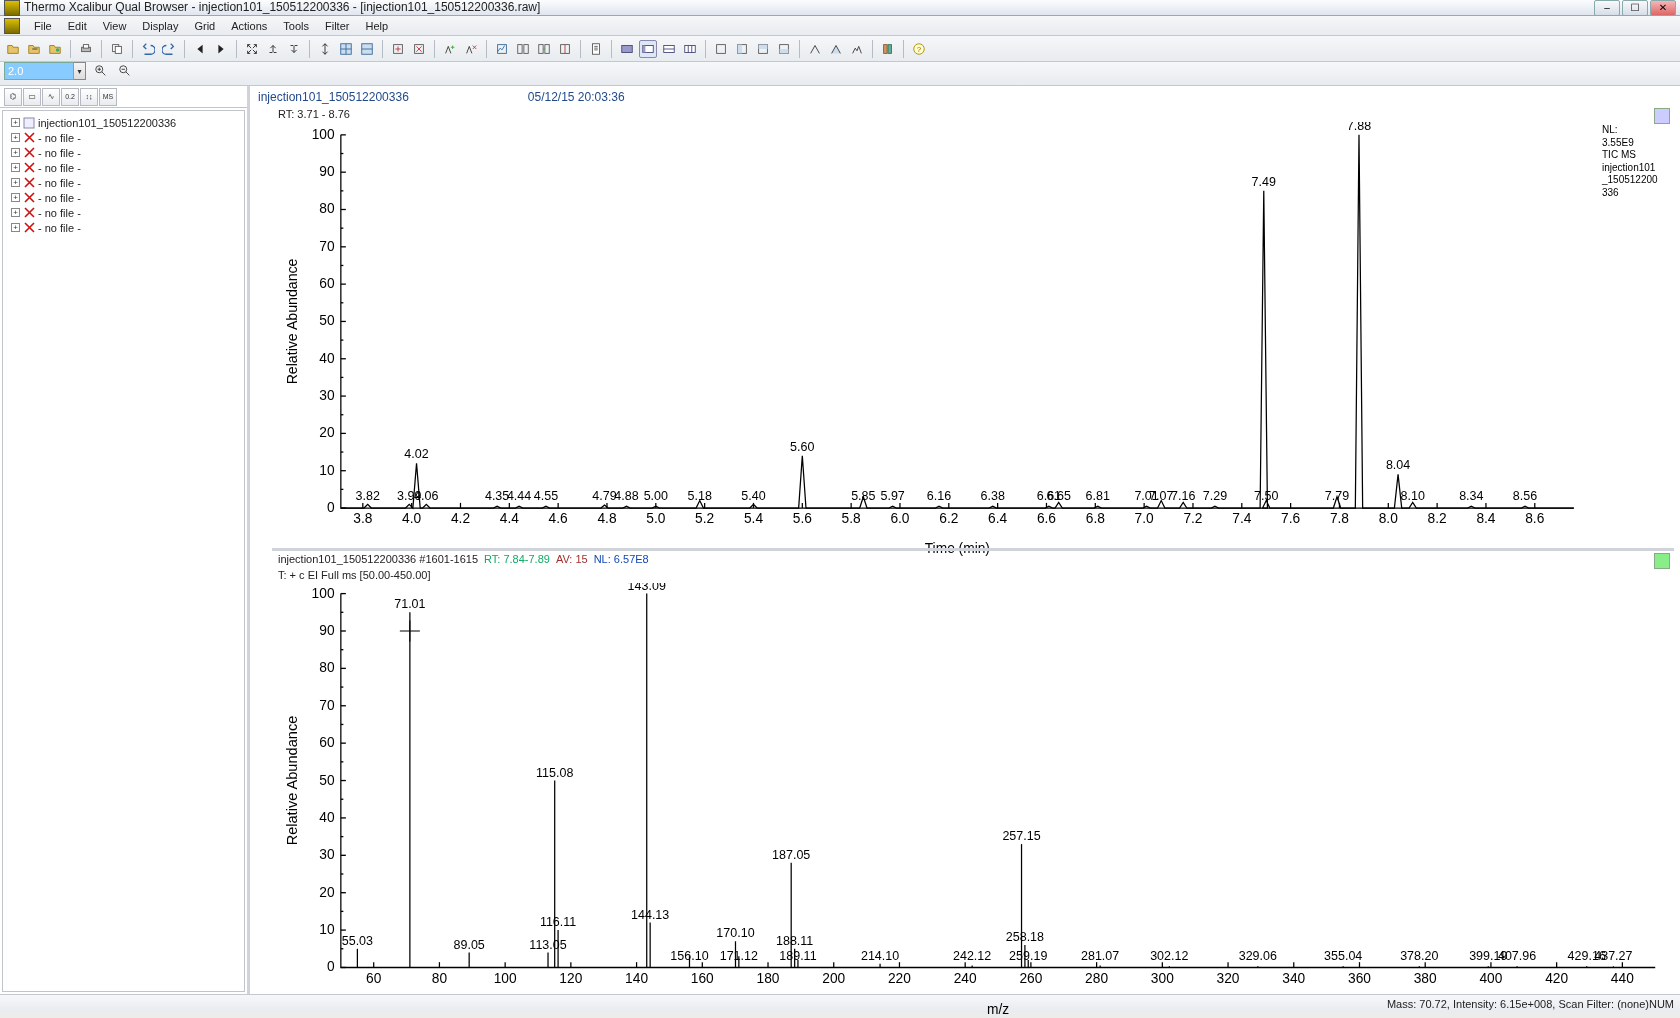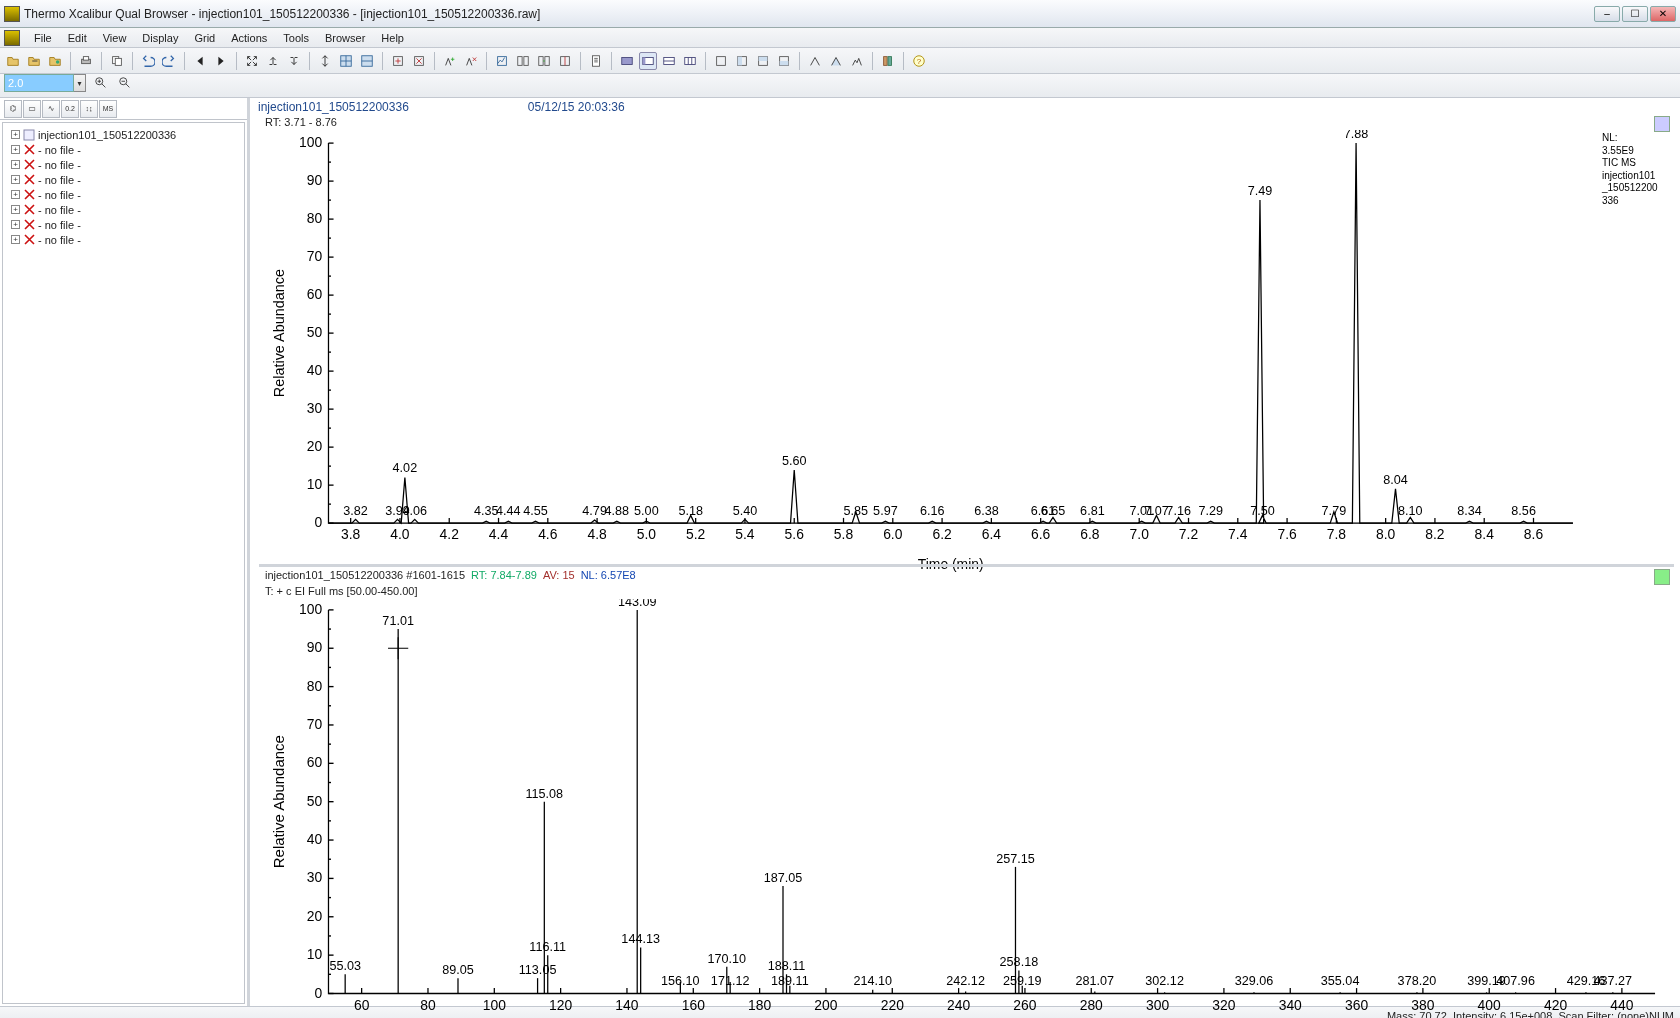--- a/index.html
+++ b/index.html
@@ -1,19 +1,19 @@
 <!DOCTYPE html>
 <html><head>
 <meta charset="utf-8">
 <style>
   * { margin: 0; padding: 0; box-sizing: border-box; }
   body { font-family: "Segoe UI", Tahoma, sans-serif; font-size: 11px; background: #ececec; width: 1680px; height: 1018px; overflow: hidden; position: relative; }
 
   
-  .titlebar { height: 28px; background: linear-gradient(#fbfcfe,#e0e6ef); display: flex; align-items: center; padding: 0 4px; border-bottom: 1px solid #9aa; }
+  .titlebar { height: 16px; background: linear-gradient(#fbfcfe,#e0e6ef); display: flex; padding: 0 4px; border-bottom: 1px solid #9aa; }
   .titlebar .icon { width: 16px; height: 16px; background: linear-gradient(#dbc000,#7b6b00); margin-right: 4px; border: 1px solid #555; }
   .titlebar .title { flex: 1; font-size: 12px; color: #222; }
   .titlebar .winbtns { display: flex; gap: 2px; }
   .titlebar .winbtn { width: 26px; height: 16px; background: linear-gradient(#f9f9fb,#d6dde8); border: 1px solid #8aa; font-size: 10px; text-align: center; line-height: 14px; border-radius: 2px; }
   .titlebar .close { background: linear-gradient(#f5b7b7,#d66); }
 
   
   .menubar { height: 20px; background: linear-gradient(#f6f7f9,#e8ebef); display: flex; align-items: center; padding: 4px 4px; gap: 2px; border-bottom: 1px solid #c3c8d0; }
   .menubar .appicon { width: 16px; height: 16px; background: linear-gradient(#dbc000,#7b6b00); border: 1px solid #555; margin-right: 4px; }
   .menubar .item { padding: 2px 8px; color: #222; }
@@ -40,21 +40,21 @@
   .tree-row .expand { width: 9px; height: 9px; border: 1px solid #888; background: #fff; font-size: 8px; line-height: 7px; text-align: center; color: #333; }
   .tree-row .xicon { width: 12px; height: 12px; display: flex; align-items: center; justify-content: center; }
   .tree-row .xicon.red { color: #c00; font-weight: bold; }
   .tree-row .label { font-size: 11px; color: #222; }
 
   .right { flex: 1; background: #fff; display: flex; flex-direction: column; padding: 2px; }
   .headerrow { height: 18px; display: flex; align-items: center; padding: 0 6px; font-size: 12px; color: #224a8d; }
   .headerrow .hleft { flex: 0 0 auto; }
   .headerrow .hcenter { margin-left: 119px; }
 
-  .chartwrap { flex: 1; position: relative; margin: 0 4px 4px 7px; border: 0; }
+  .chartwrap { flex: 1; position: relative; margin: 0 4px 4px 20px; border: 0; align-items: center; }
   .chart-upper { flex: 1; position: relative; }
   .chart-lower { flex: 1; position: relative; border-top: 3px solid #d0d4da; margin-top: 4px; }
 
   .rtlabel { font-size: 11px; color: #222; padding: 2px 6px; }
   .msheader { font-size: 11px; color: #222; padding: 2px 6px; display: flex; gap: 6px; align-items: center; }
   .pinbtn { position: absolute; top: 2px; right: 4px; width: 16px; height: 16px; border: 1px solid #8a8; background: #ccf; }
   .pinbtn.green { background: #8e8; }
 
   svg.plot { width: 100%; height: 100%; display: block; }
   .axis { stroke: #000; stroke-width: 1; fill: none; }
@@ -84,21 +84,21 @@
 <div class="menubar">
   <div class="appicon"></div>
   <div id="menu-items" style="display: flex;">
       <div class="item">File</div>
       <div class="item">Edit</div>
       <div class="item">View</div>
       <div class="item">Display</div>
       <div class="item">Grid</div>
       <div class="item">Actions</div>
       <div class="item">Tools</div>
-      <div class="item">Browser</div>
+      <div class="item">Filter</div>
       <div class="item">Help</div>
     </div>
 </div>
 
 <div class="toolbar">
   <div class="tbtn">
       <svg viewBox="0 0 16 16">
         <path d="M2 4h5l1 2h6v7H2z" fill="#e6c469" stroke="#a07a1b"></path>
       </svg>
     </div>

